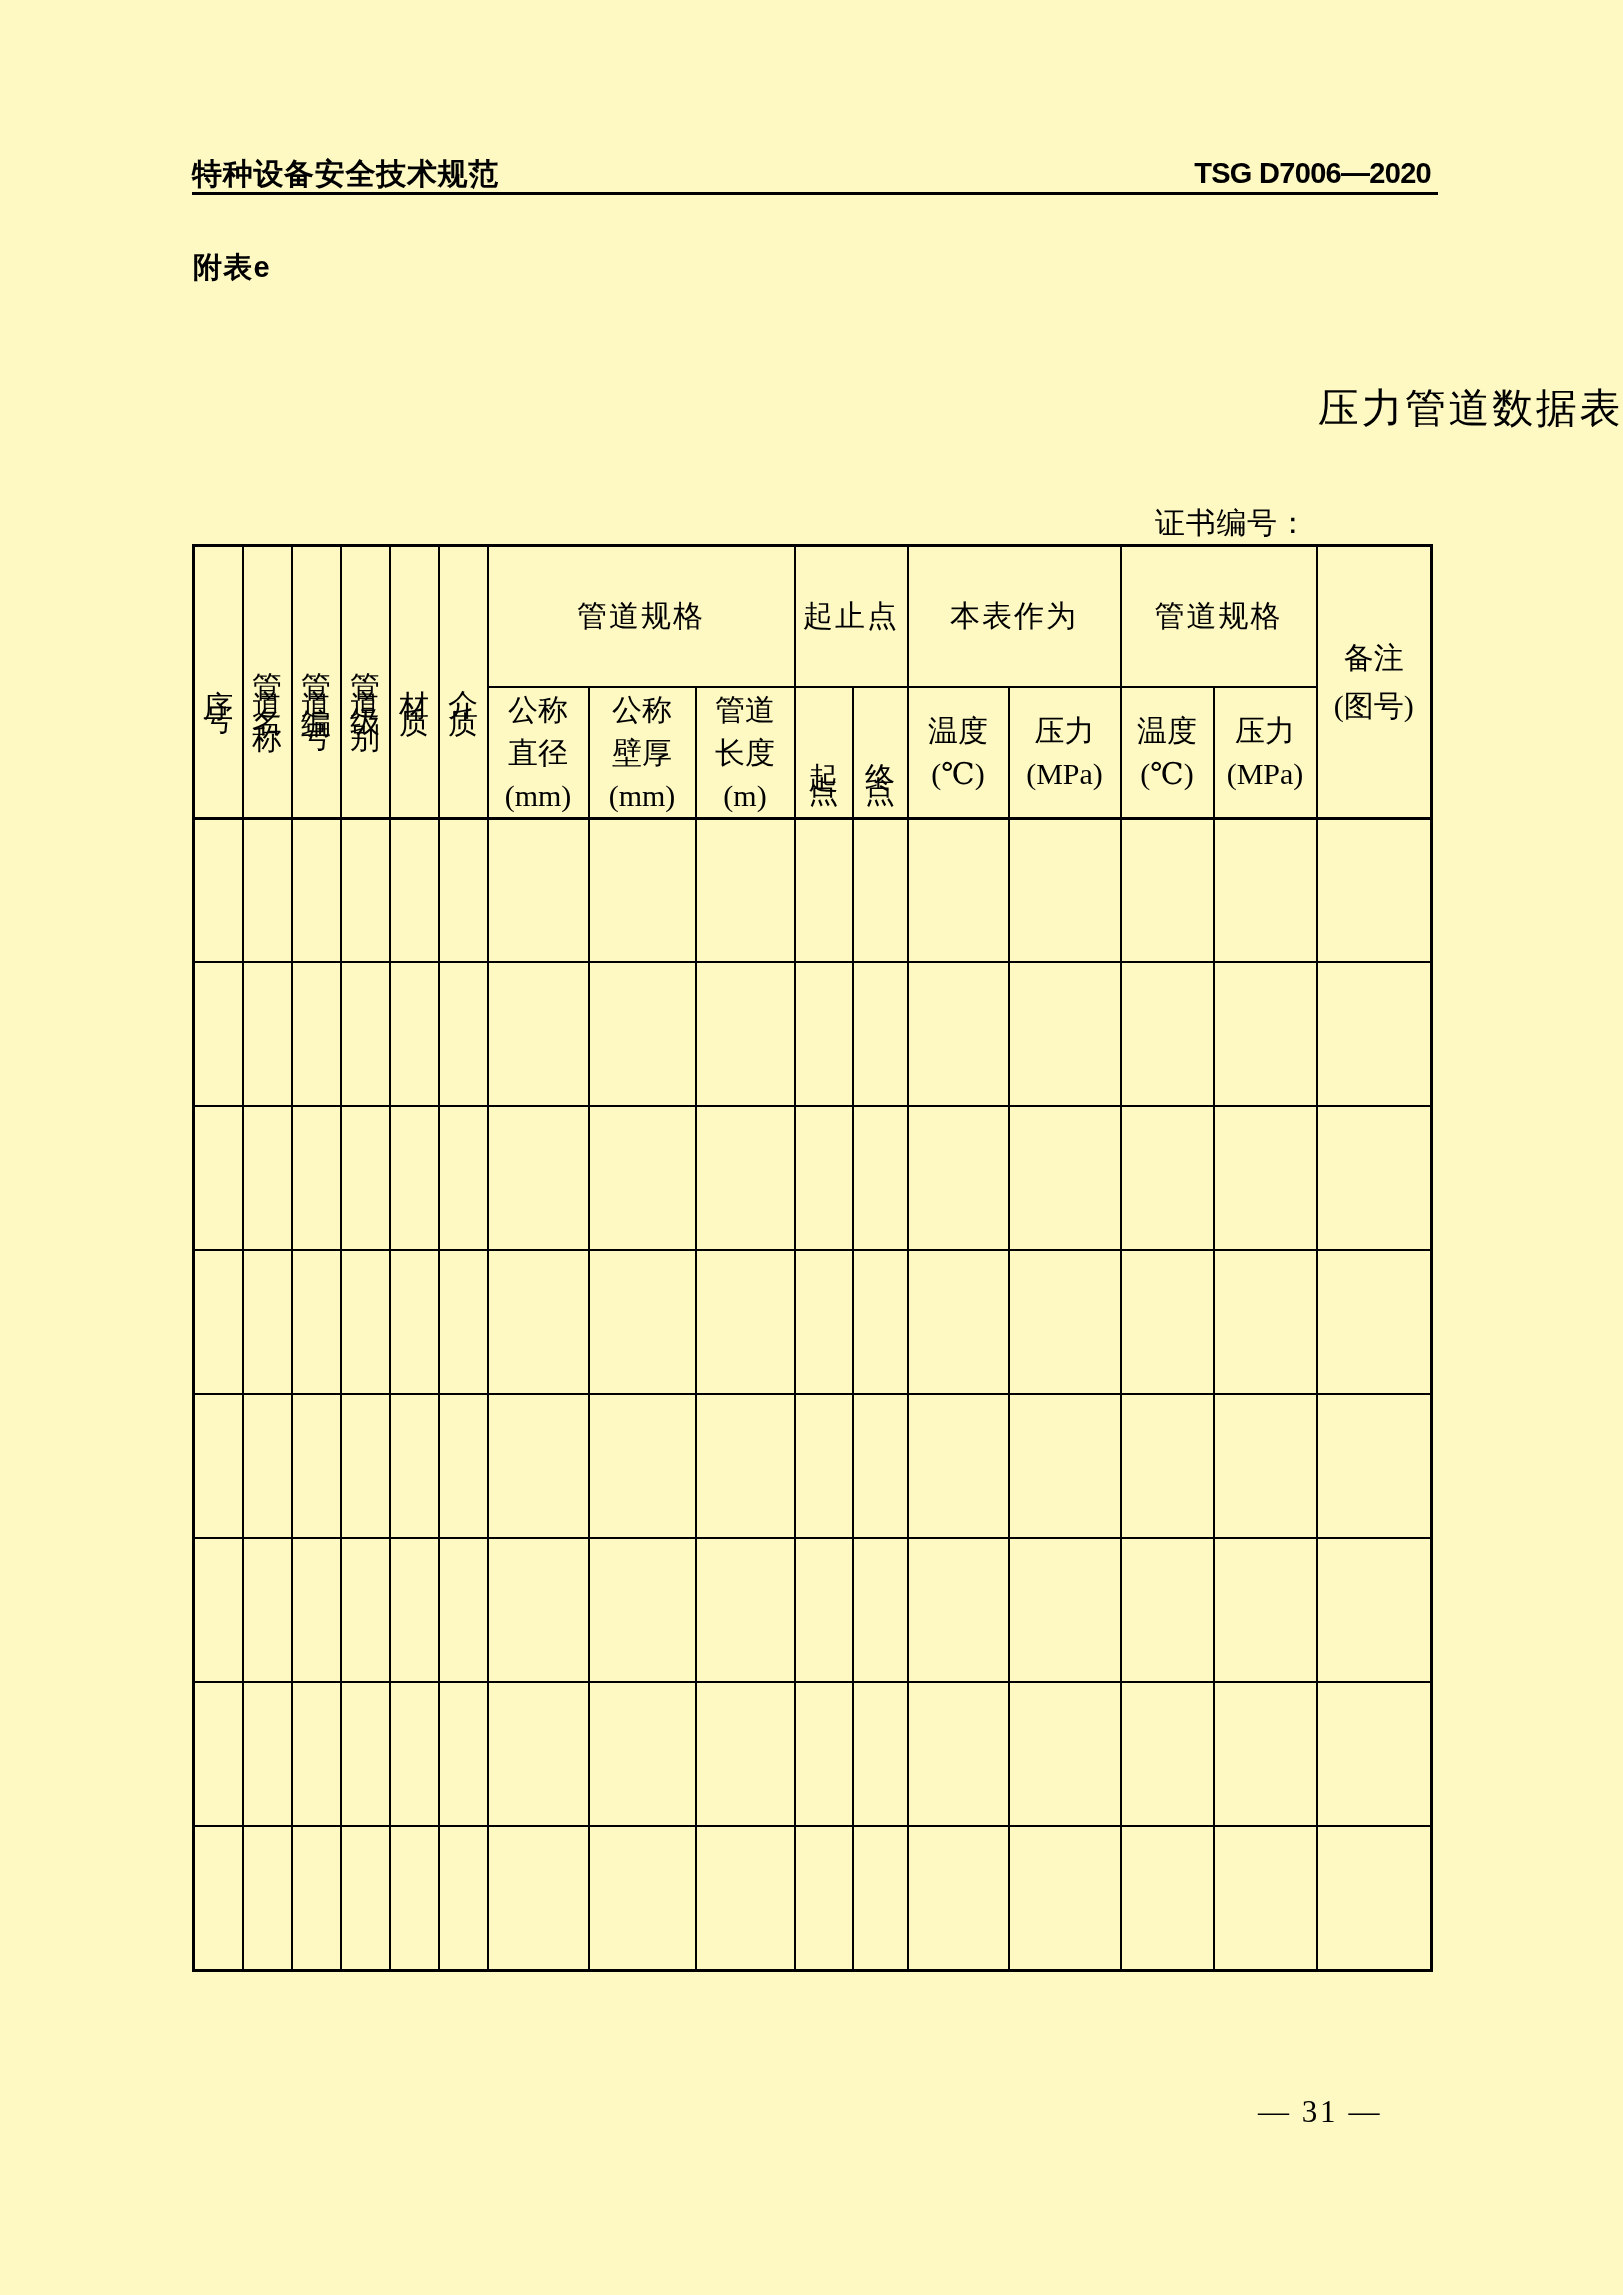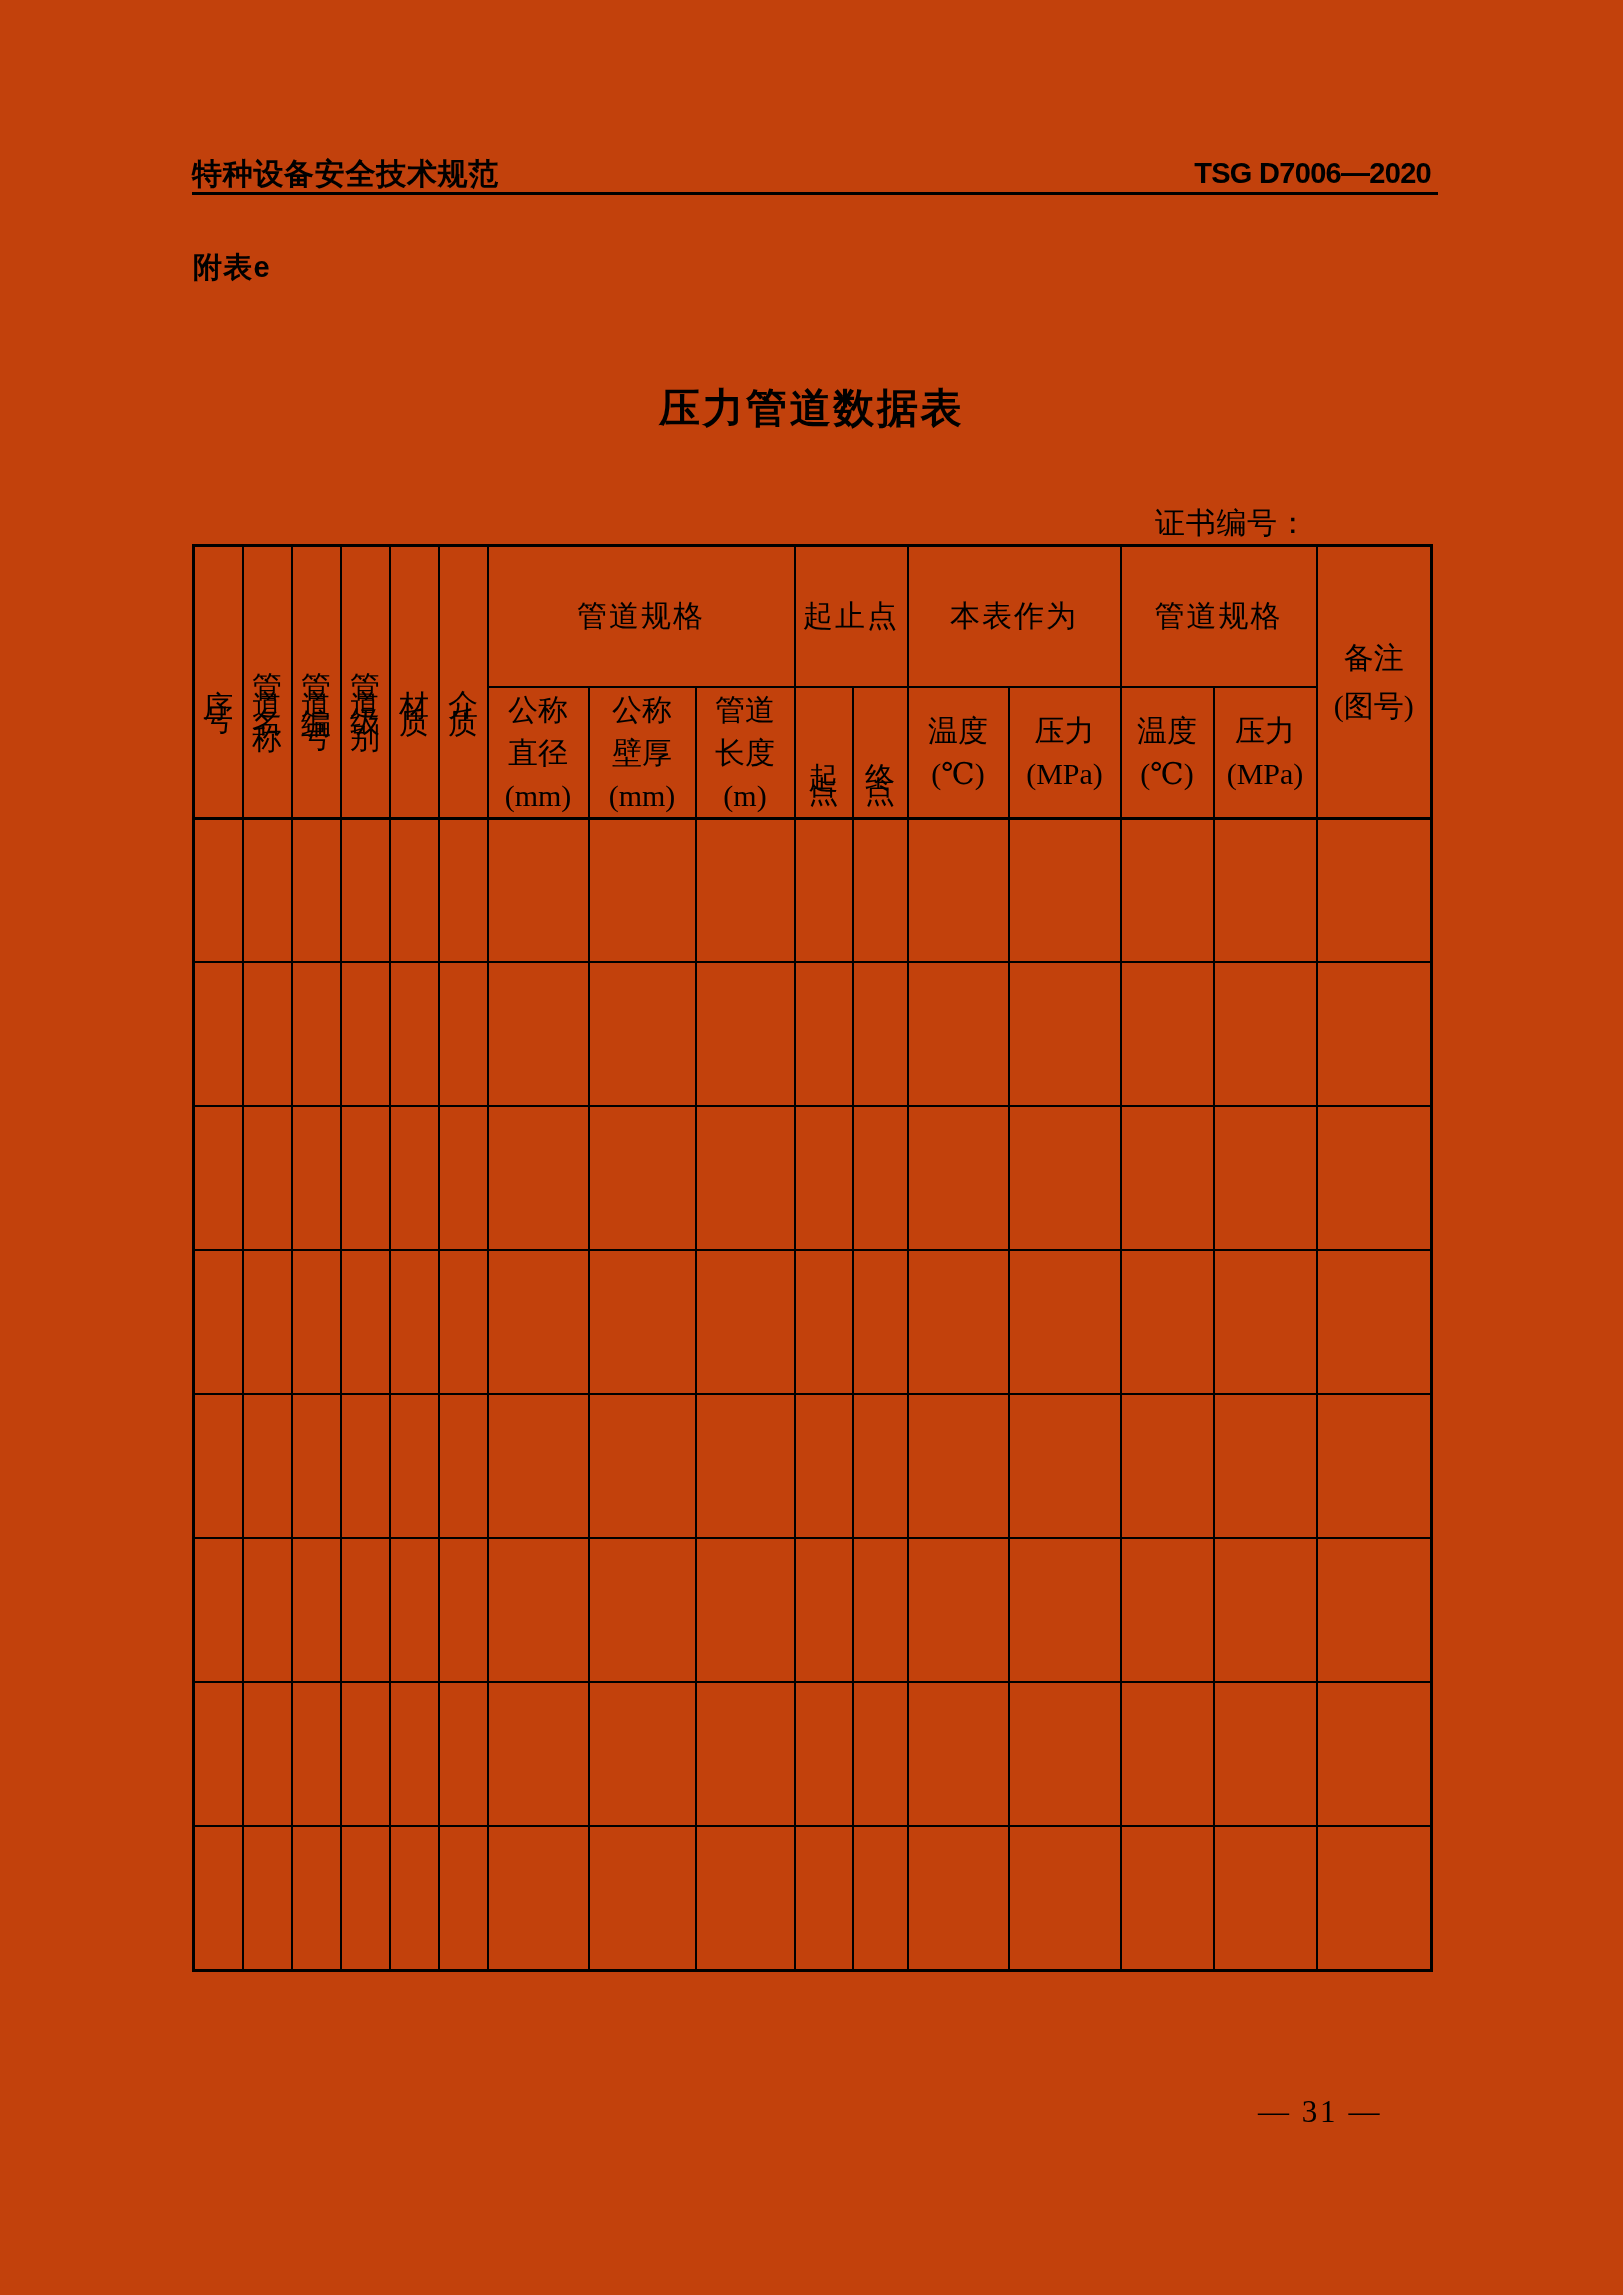--- a/index.html
+++ b/index.html
@@ -1,17 +1,17 @@
 <!DOCTYPE html>
 <html style="font-size:10.5px"><head>
 <meta charset="utf-8">
 <style>
   html,body{margin:0;padding:0;background:#fff;}
   .page{
-    position:relative;width:1623px;height:2295px;background:#c2410c;
+    position:relative;width:1623px;height:2295px;background:#fef9c3;
     font-family:"Liberation Serif","DejaVu Serif",serif;color:#000;
     overflow:hidden;
   }
   
   .doc-header-left{
     position:absolute;left:192px;top:154px;
     font-family:"Liberation Sans","DejaVu Sans",sans-serif;
     font-weight:700;font-size:30px;letter-spacing:0.7px;white-space:nowrap;
   }
   .doc-header-right{
@@ -22,23 +22,23 @@
   .header-rule{
     position:absolute;left:192px;top:192px;width:1246px;height:3.3px;background:#000;
   }
   .appendix-label{
     position:absolute;left:193px;top:248px;
     font-family:"Liberation Sans","DejaVu Sans",sans-serif;
     font-weight:600;font-size:29px;letter-spacing:1.3px;white-space:nowrap;
   }
   
   .doc-title{
-    position:absolute;left:0;width:100%;top:381px;text-align:center;
+    position:absolute;left:0;width:100%;top:381px;text-align:right;
     font-family:"Liberation Sans","DejaVu Sans",sans-serif;
-    font-weight:700;font-size:41px;letter-spacing:2.6px;white-space:nowrap;
+    font-weight:400;font-size:41px;letter-spacing:2.6px;white-space:nowrap;
   }
   .cert-label{
     position:absolute;left:1155px;top:503px;
     font-size:30px;letter-spacing:0.7px;white-space:nowrap;
   }
   
   table.data-table{
     position:absolute;left:192px;top:544px;width:1240px;
     border-collapse:collapse;table-layout:fixed;
     border:3.9px solid #000;

